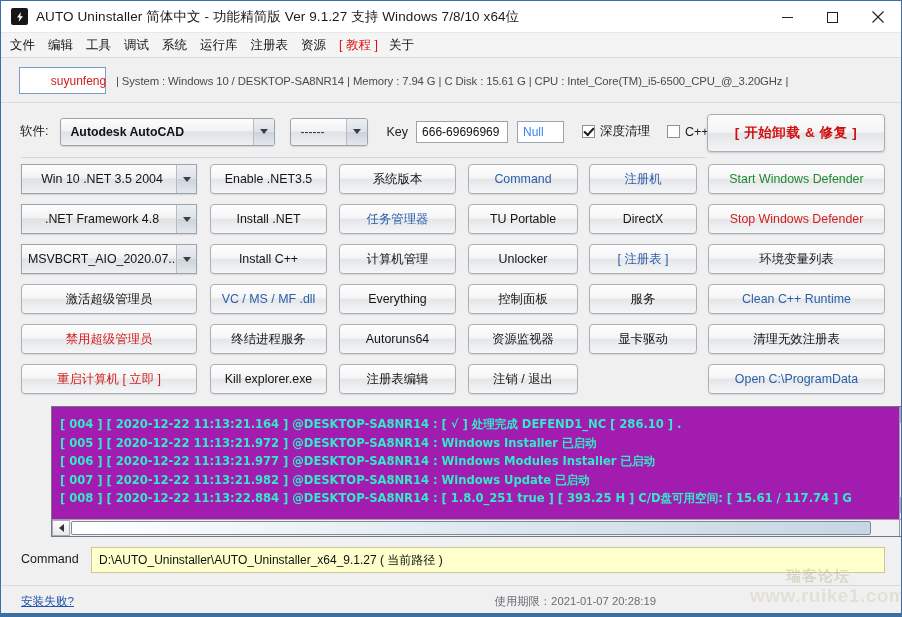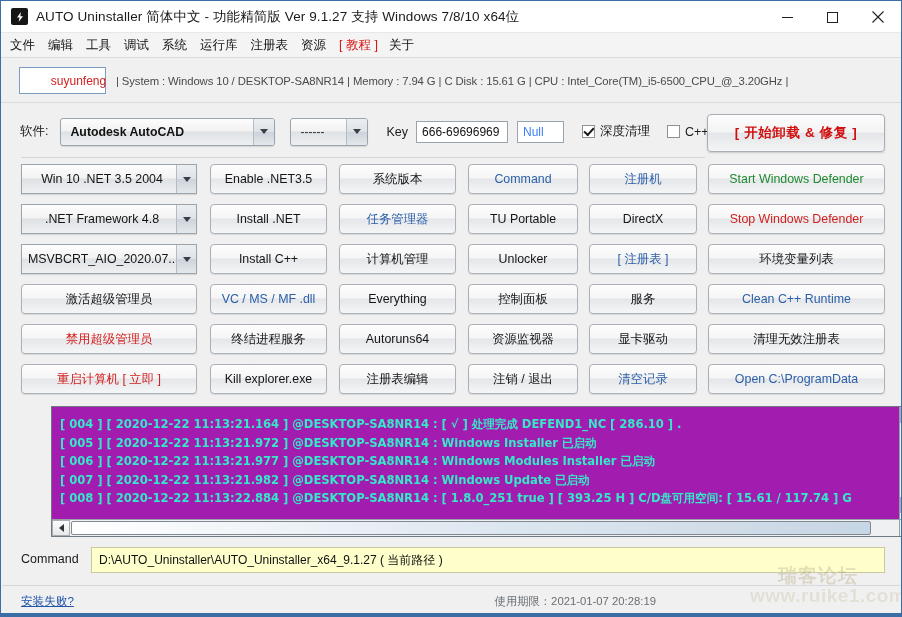--- a/index.html
+++ b/index.html
@@ -306,21 +306,21 @@
   }
   .wm {
     position: absolute; right: 14px; bottom: 2px;
     width: 136px; height: 48px;
     opacity: 0.34;
     text-align: center;
     pointer-events: none;
     user-select: none;
   }
   .wm .wm1 {
-    font-size: 19px; font-weight: bold; color: #b0a67a;
+    font-size: 15px; font-weight: bold; color: #b0a67a;
     letter-spacing: 1px; line-height: 22px;
     text-shadow: 0 0 2px rgba(255,255,255,0.8);
   }
   .wm .wm2 {
     font-size: 19px; font-weight: bold; color: #c9c2a4;
     letter-spacing: 0.5px; line-height: 18px;
     text-shadow: 0 0 2px rgba(255,255,255,0.8);
   }
   .bottom-edge {
     position: absolute; left: 0; bottom: 0;
@@ -472,21 +472,20 @@
       <div class="gbtn c3">资源监视器</div>
       <div class="gbtn c4">显卡驱动</div>
       <div class="gbtn c5">清理无效注册表</div>
     </div>
 
     <div class="grow">
       <div class="gbtn c0 red">重启计算机 [ 立即 ]</div>
       <div class="gbtn c1">Kill explorer.exe</div>
       <div class="gbtn c2">注册表编辑</div>
       <div class="gbtn c3">注销 / 退出</div>
-      <div class="gbtn c4 blue">清空记录</div>
       <div class="gbtn c5 blue">Open C:\ProgramData</div>
     </div>
   </div>
 
   <div class="console-wrap">
     <div class="console-lines">
       <div class="logline">[ 004 ] [ 2020-12-22 11:13:21.164 ] @DESKTOP-SA8NR14 : [ √ ] 处理完成 DEFEND1_NC [ 286.10 ] .</div>
       <div class="logline">[ 005 ] [ 2020-12-22 11:13:21.972 ] @DESKTOP-SA8NR14 : Windows Installer 已启动</div>
       <div class="logline">[ 006 ] [ 2020-12-22 11:13:21.977 ] @DESKTOP-SA8NR14 : Windows Modules Installer 已启动</div>
       <div class="logline">[ 007 ] [ 2020-12-22 11:13:21.982 ] @DESKTOP-SA8NR14 : Windows Update 已启动</div>

